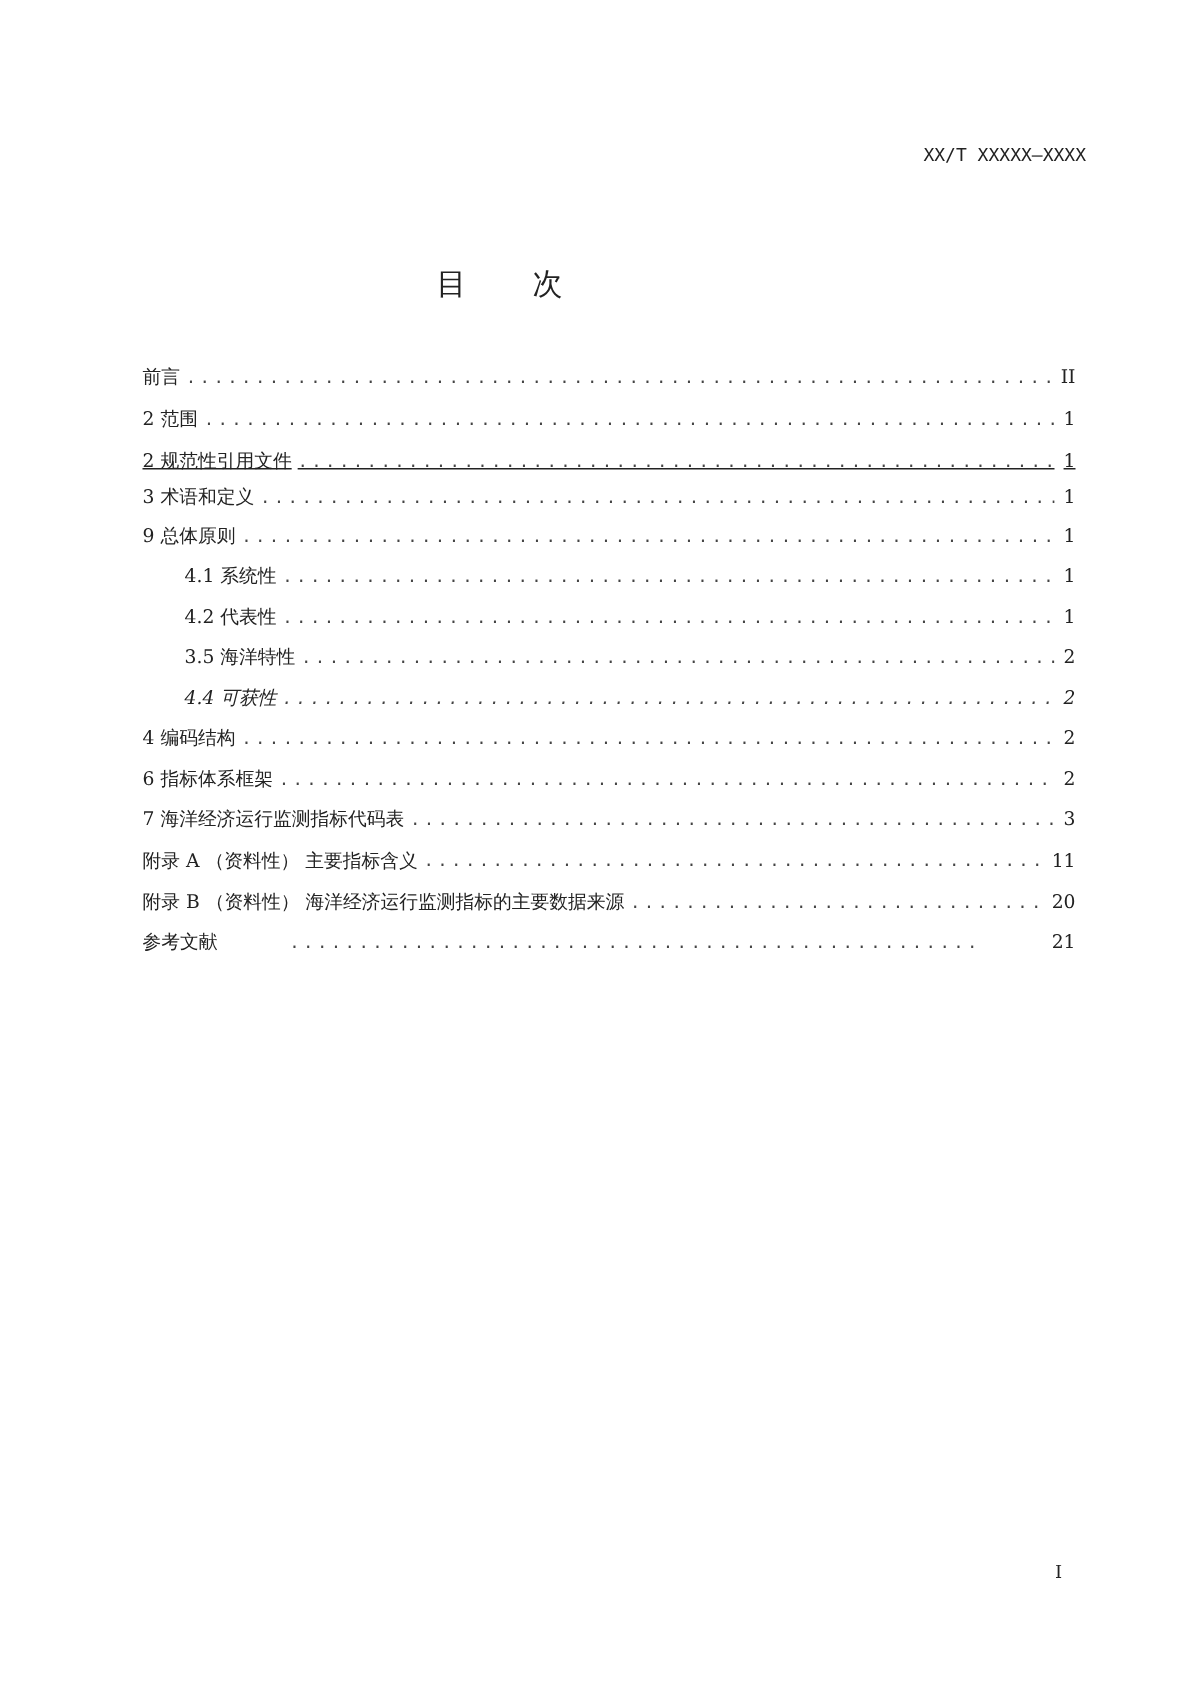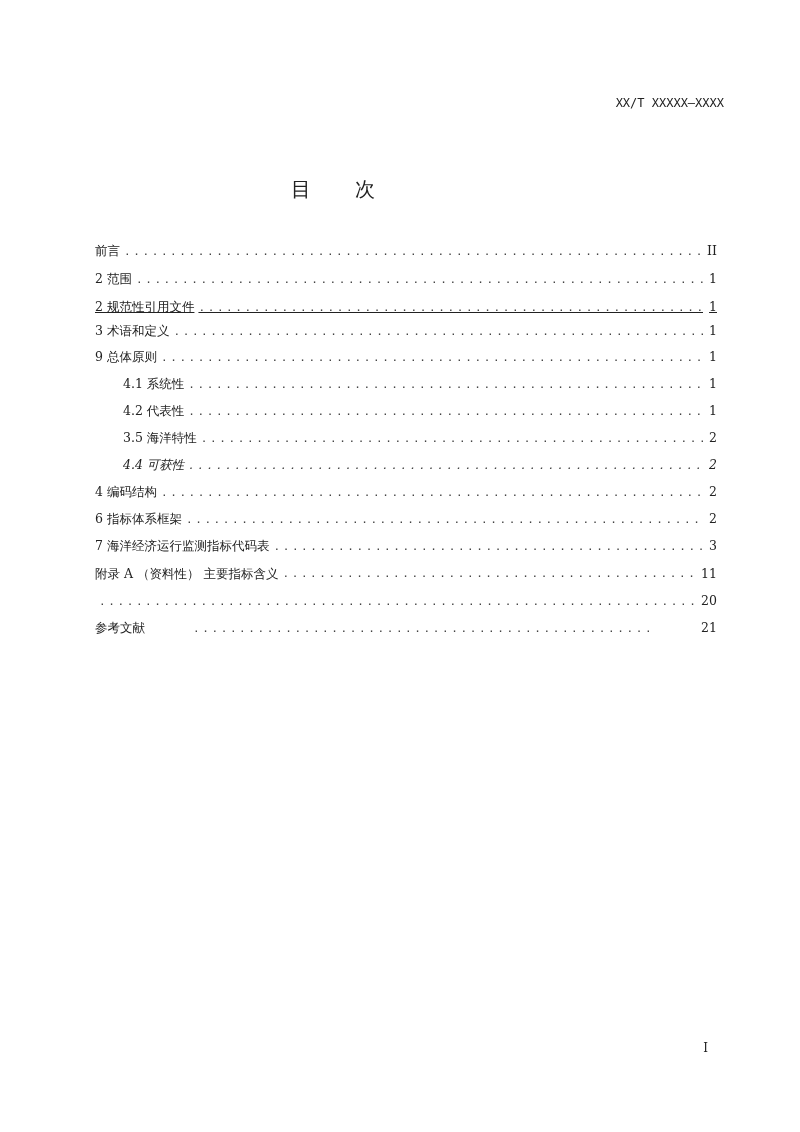--- a/index.html
+++ b/index.html
@@ -108,20 +108,21 @@
       <span class="label">7 海洋经济运行监测指标代码表</span>
       <span class="leader">............................................................................................................................................</span>
       <span class="page">3</span>
     </div>
     <div class="toc-row" style="margin-bottom: 10px; align-items: center;">
       <span class="label">附录 A （资料性） 主要指标含义</span>
       <span class="leader">............................................................................................................................................</span>
       <span class="page">11</span>
     </div>
     <div class="toc-row" style="margin-bottom: 9px;">
+      <span class="label">附录 B （资料性） 海洋经济运行监测指标的主要数据来源</span>
       <span class="leader">............................................................................................................................................</span>
       <span class="page">20</span>
     </div>
     <div class="toc-row" style="margin-bottom: 0px; gap: 44px;">
       <span class="label">参考文献</span>
       <span class="leader">............................................................................................................................................</span>
       <span class="page">21</span>
     </div>
   </div>
 

